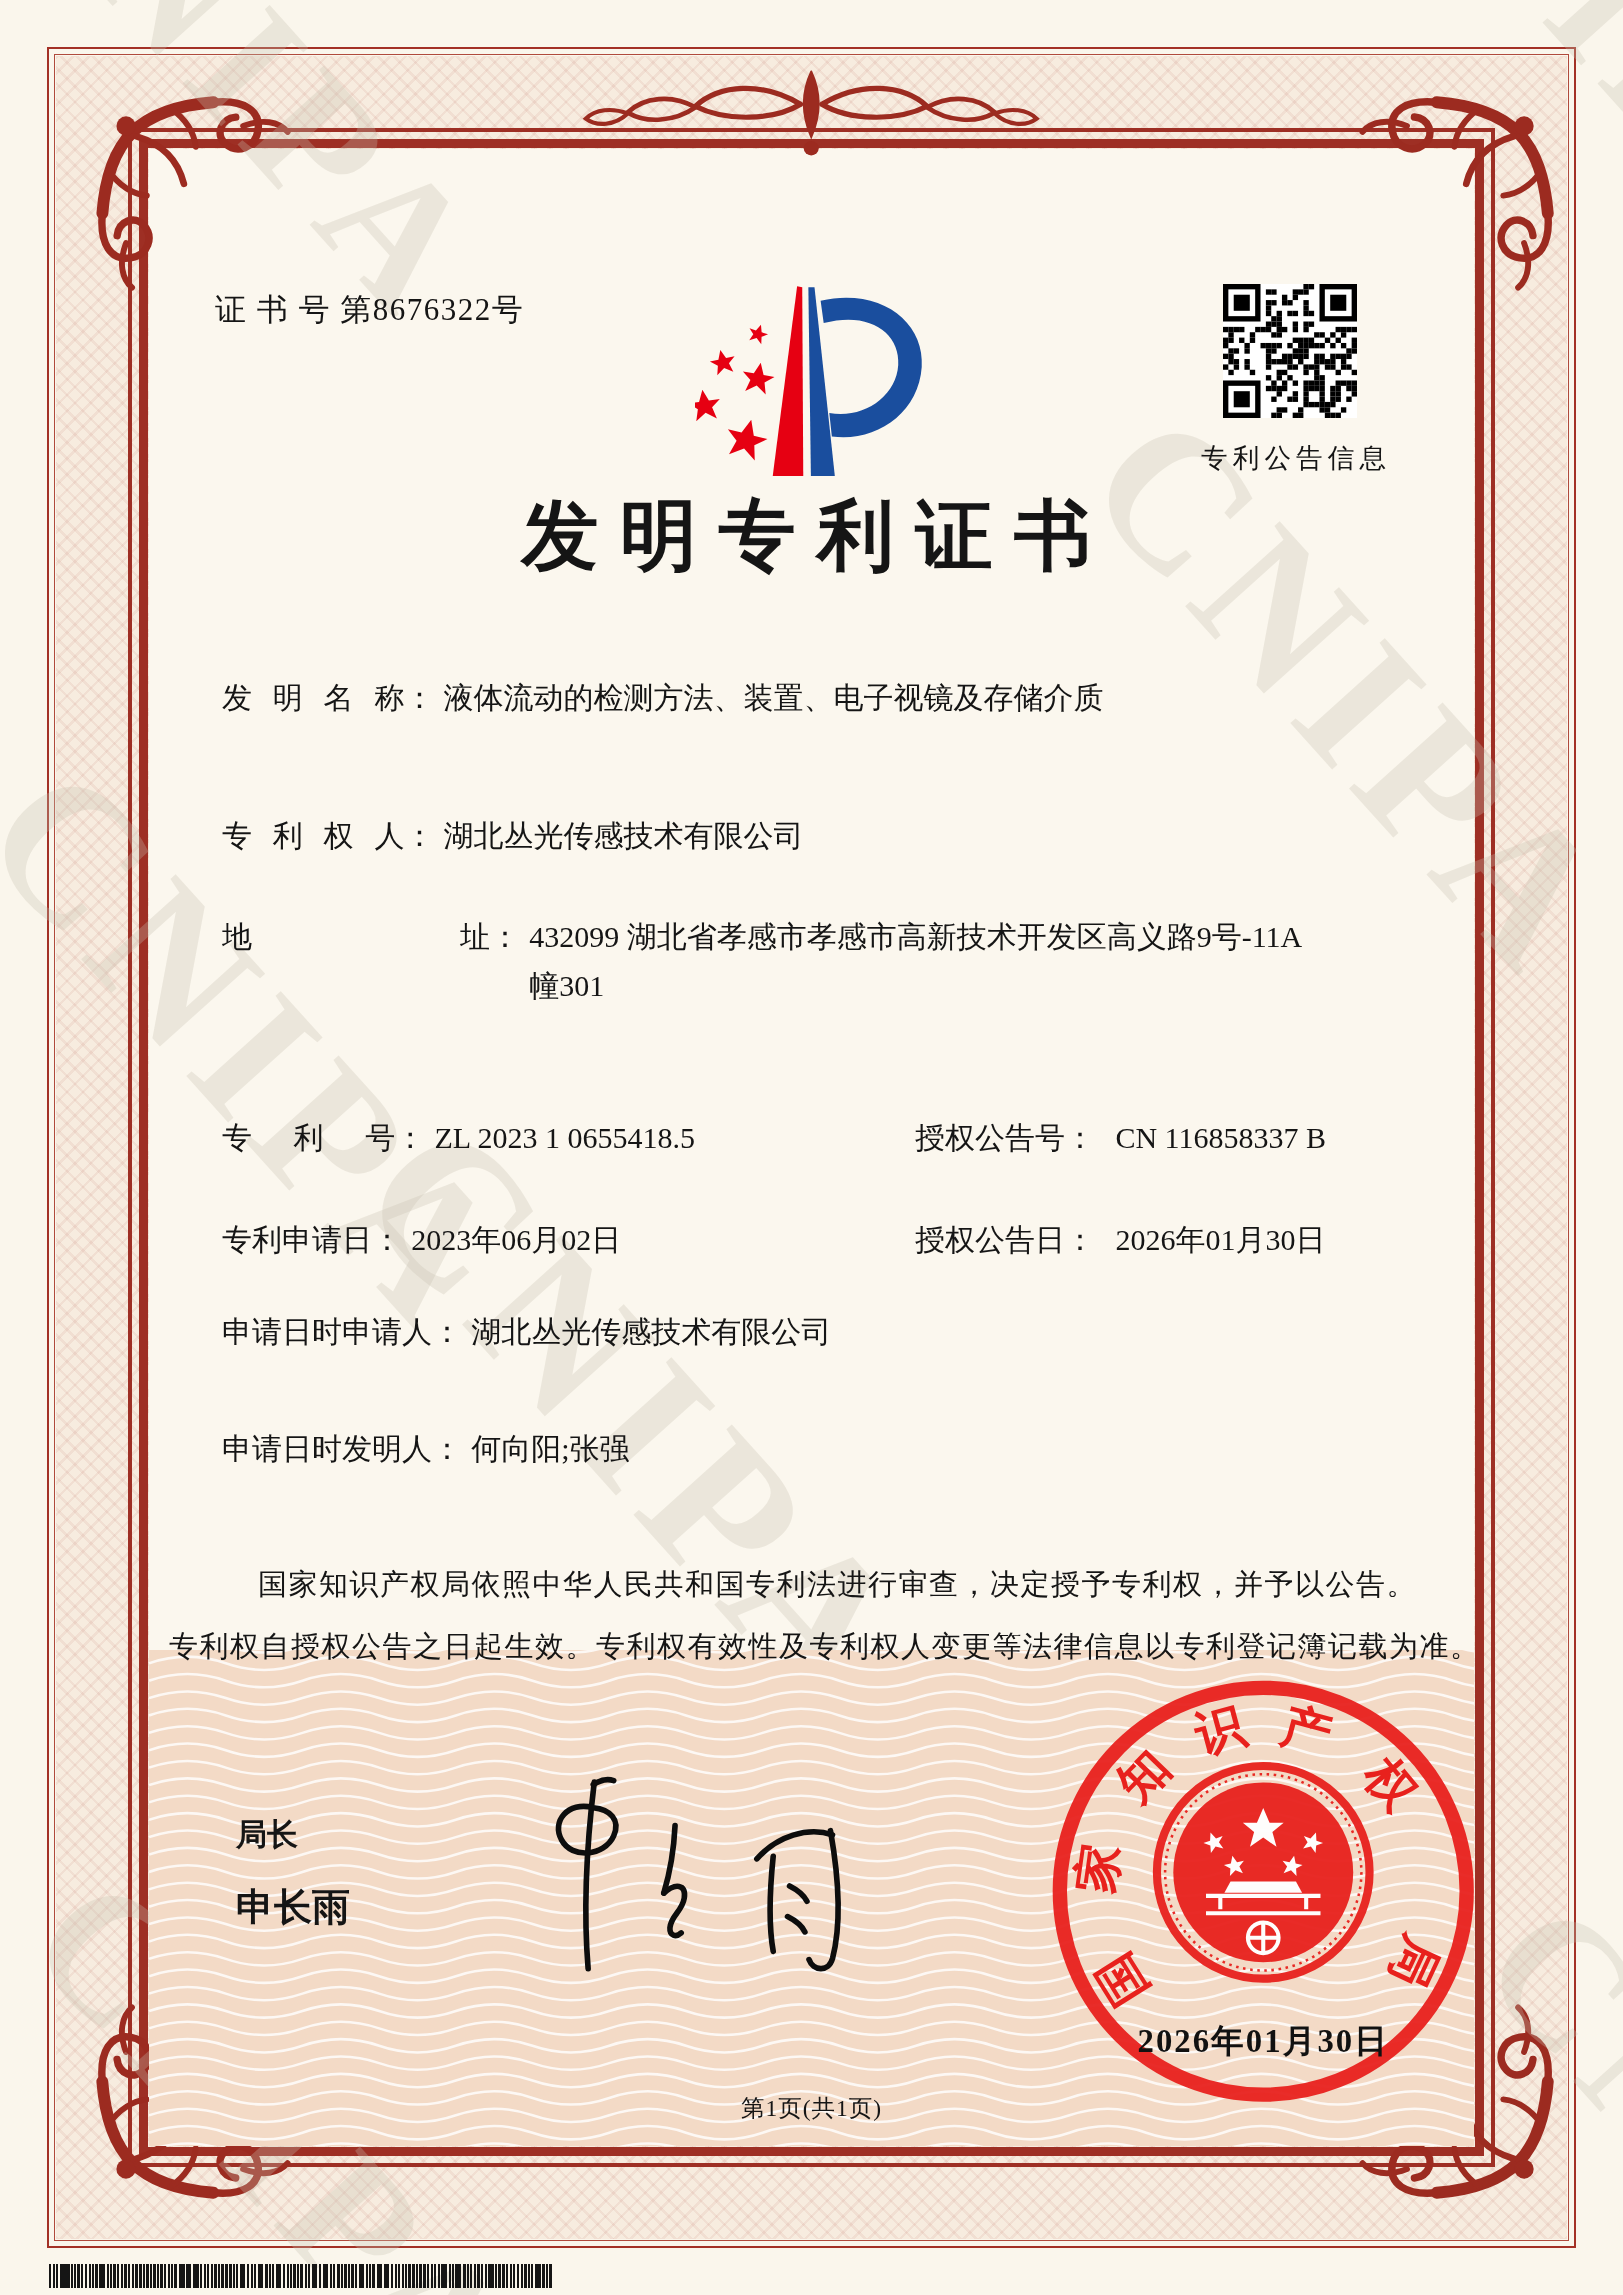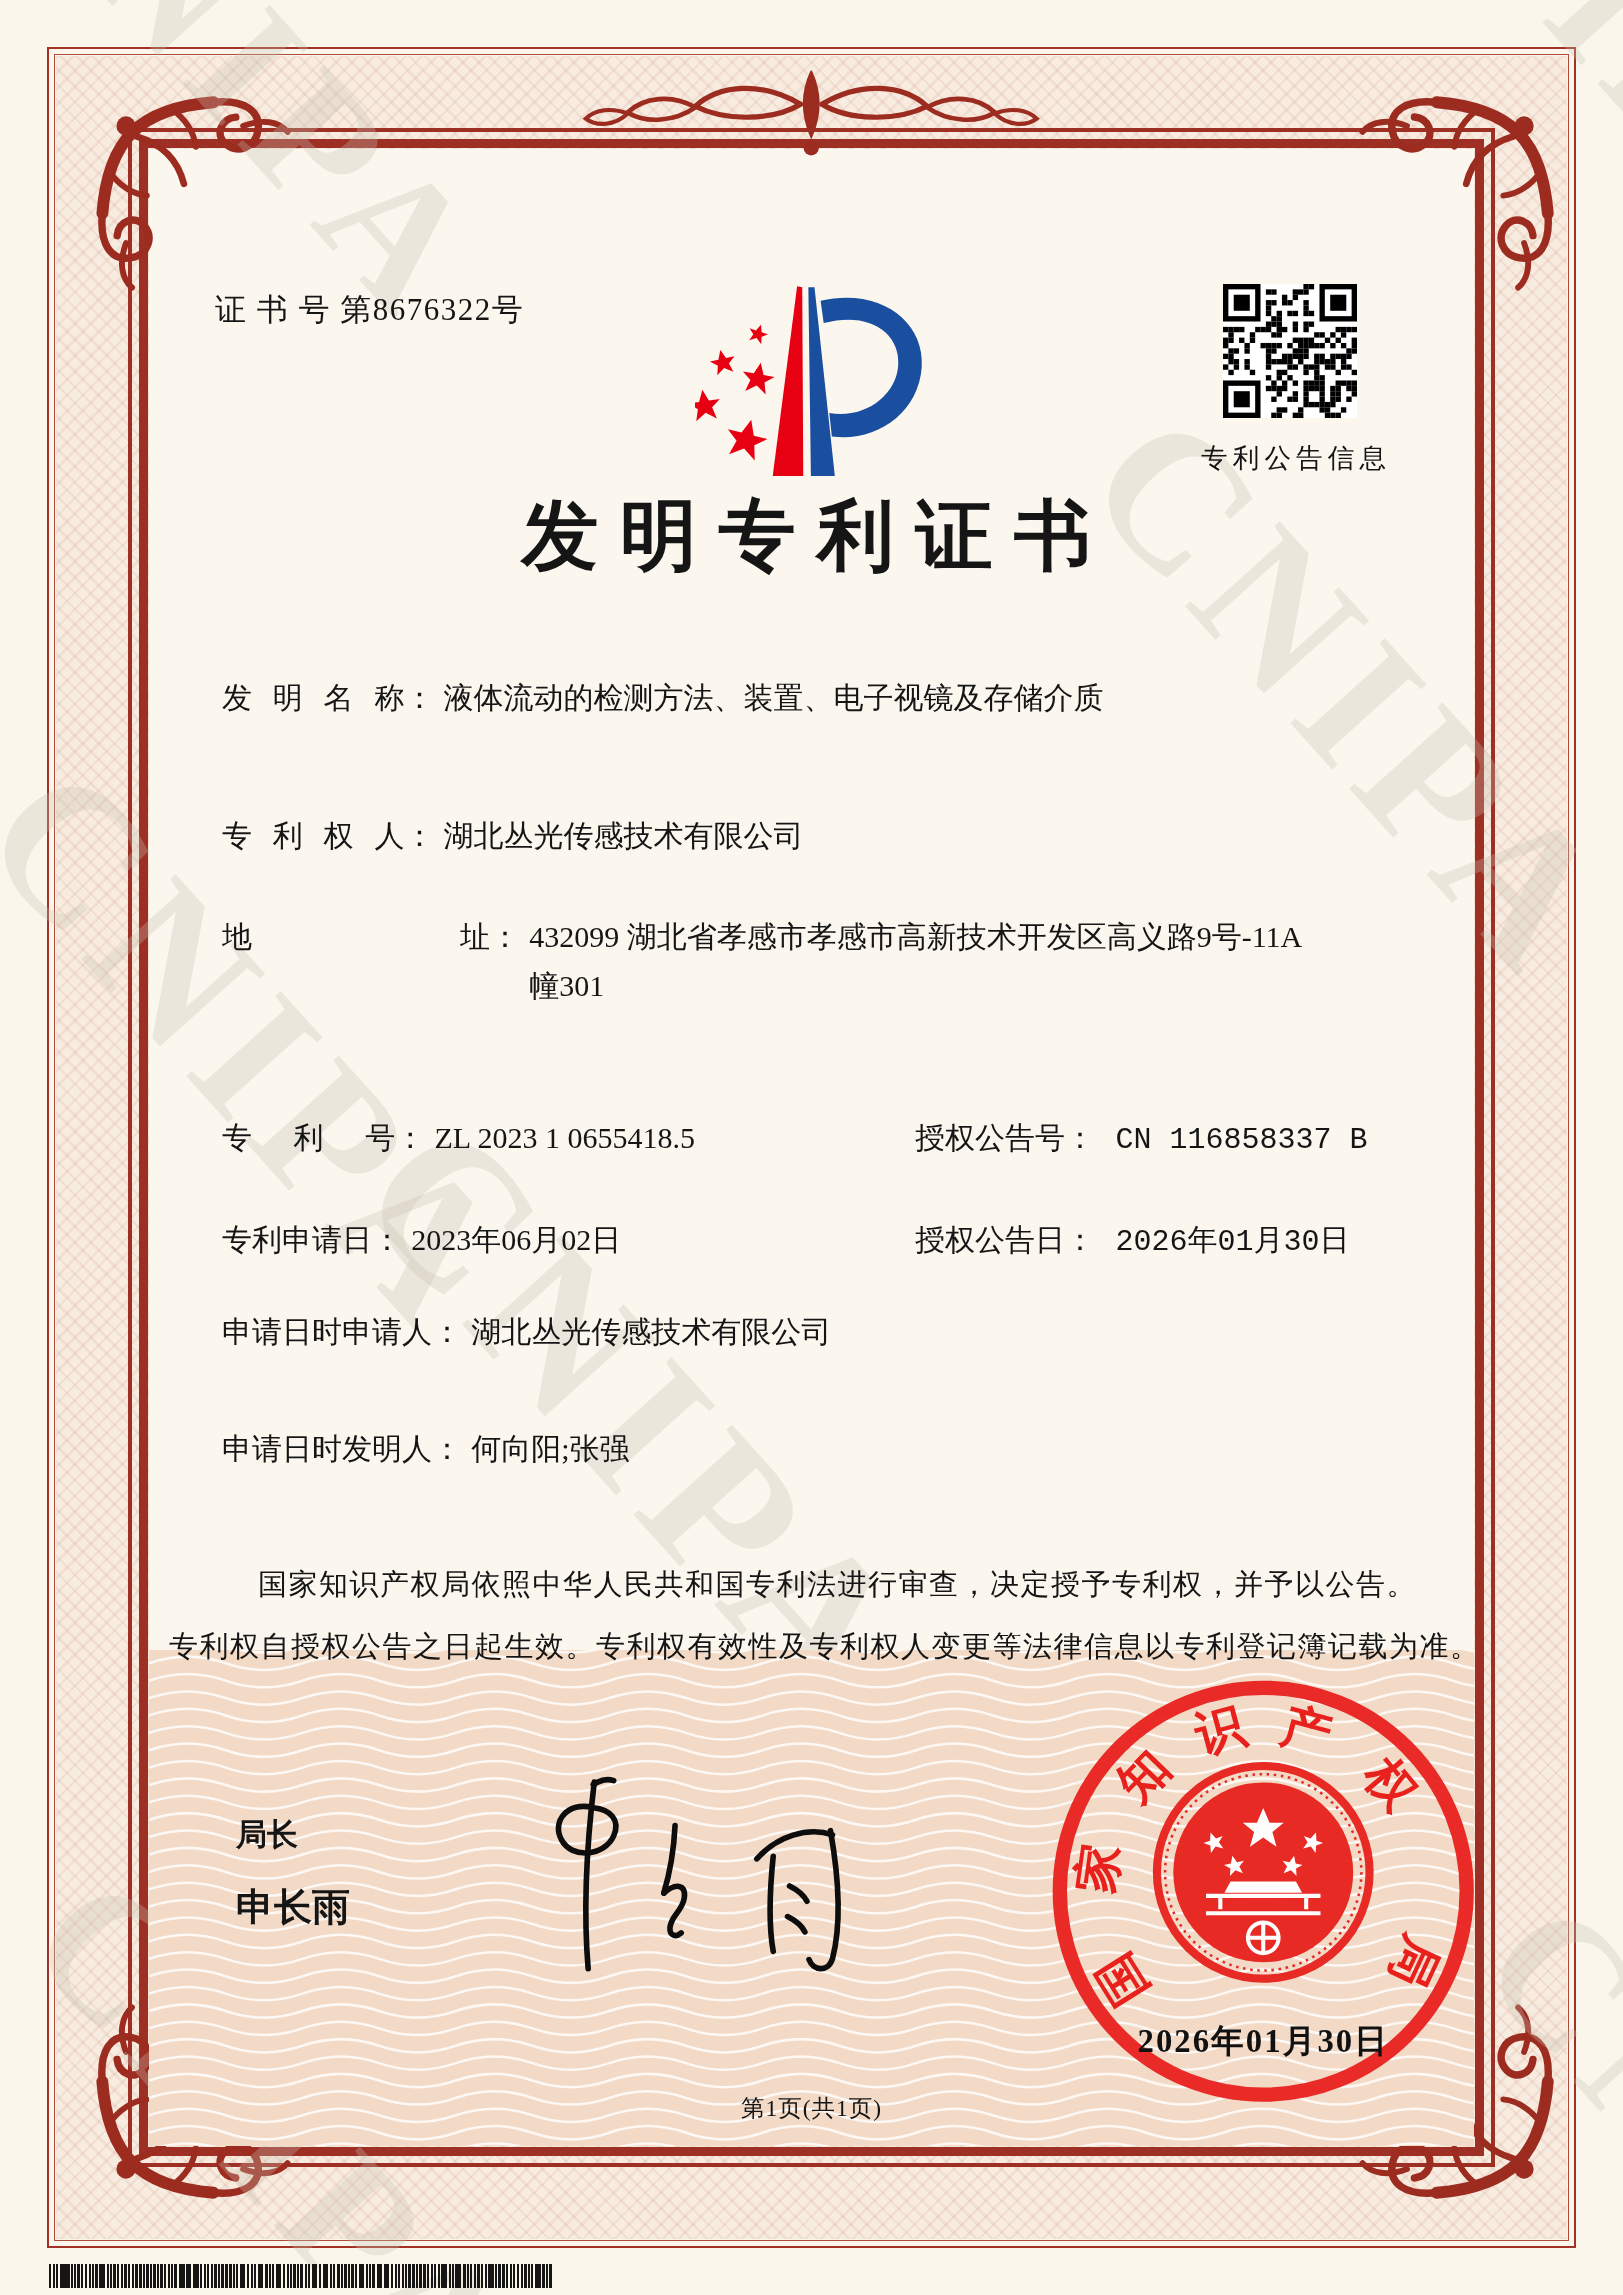--- a/index.html
+++ b/index.html
@@ -24,21 +24,21 @@
   
   .certno{position:absolute;left:215px;top:289px;font-size:31px;letter-spacing:1.5px;}
   .qr-label{position:absolute;left:1186px;top:440px;width:210px;text-align:center;
             font-size:26.6px;letter-spacing:5.1px;padding-left:5.1px;}
   .doc-title{position:absolute;left:0;top:485px;width:100%;text-align:center;
              font-size:77px;font-weight:700;letter-spacing:21.5px;padding-left:11px;box-sizing:border-box;}
   .row{position:absolute;left:222px;font-size:30px;line-height:1.45;white-space:nowrap;}
   .row .lbl{white-space:pre;word-spacing:13.3px;}
   .row .val{margin-left:9.2px;}
   .row.rcol{left:915px;}
-  .row.rcol .val{margin-left:20.4px;font-family:Liberation Mono, monospace;}
+  .row.rcol .val{margin-left:20.4px;}
   .addr-wrap{display:inline-block;vertical-align:top;margin-left:9.2px;}
   .addr-wrap span{display:block;}
   .addr-l2{margin-top:5px;}
   .legal{position:absolute;font-size:29px;letter-spacing:1.5px;white-space:nowrap;}
   .sig-title{position:absolute;left:236px;top:1814px;font-size:31px;font-weight:600;}
   .sig-name{position:absolute;left:236px;top:1882px;font-size:38px;font-weight:600;text-align:right;}
   .footer-page{position:absolute;left:0;top:2092px;width:100%;text-align:center;font-size:23.5px;letter-spacing:1px;font-family:Liberation Serif, serif;}
   .barcode{position:absolute;left:49px;top:2264px;width:504px;height:23.5px;z-index:3;
      background-image:
        repeating-linear-gradient(90deg,#151515 0 2px,transparent 2px 3.6px),

